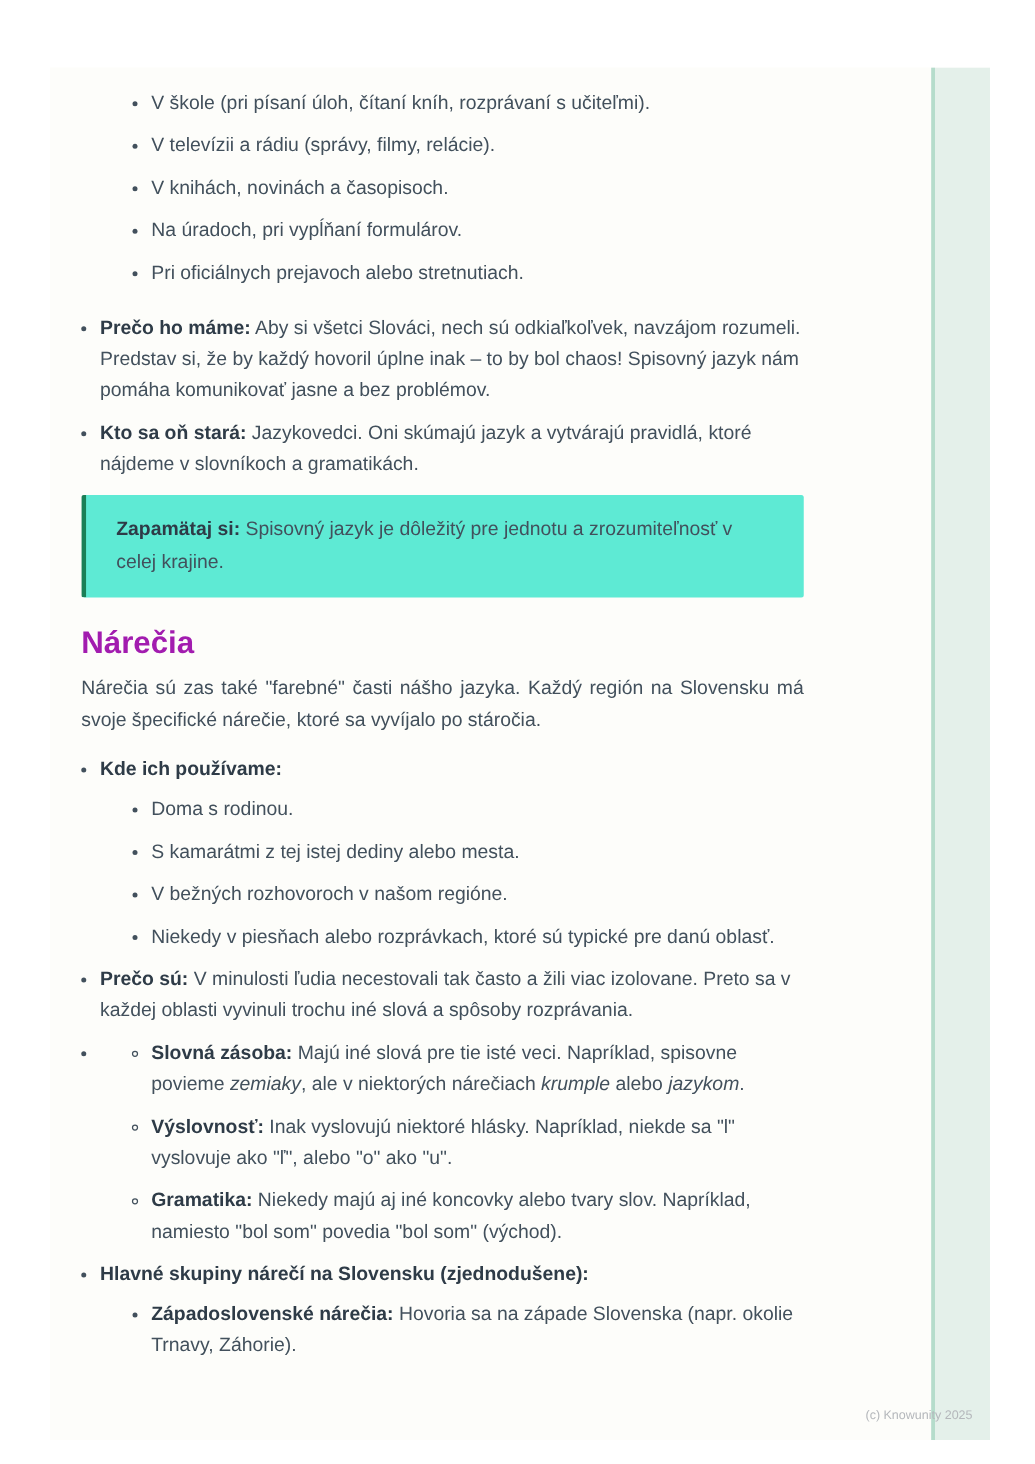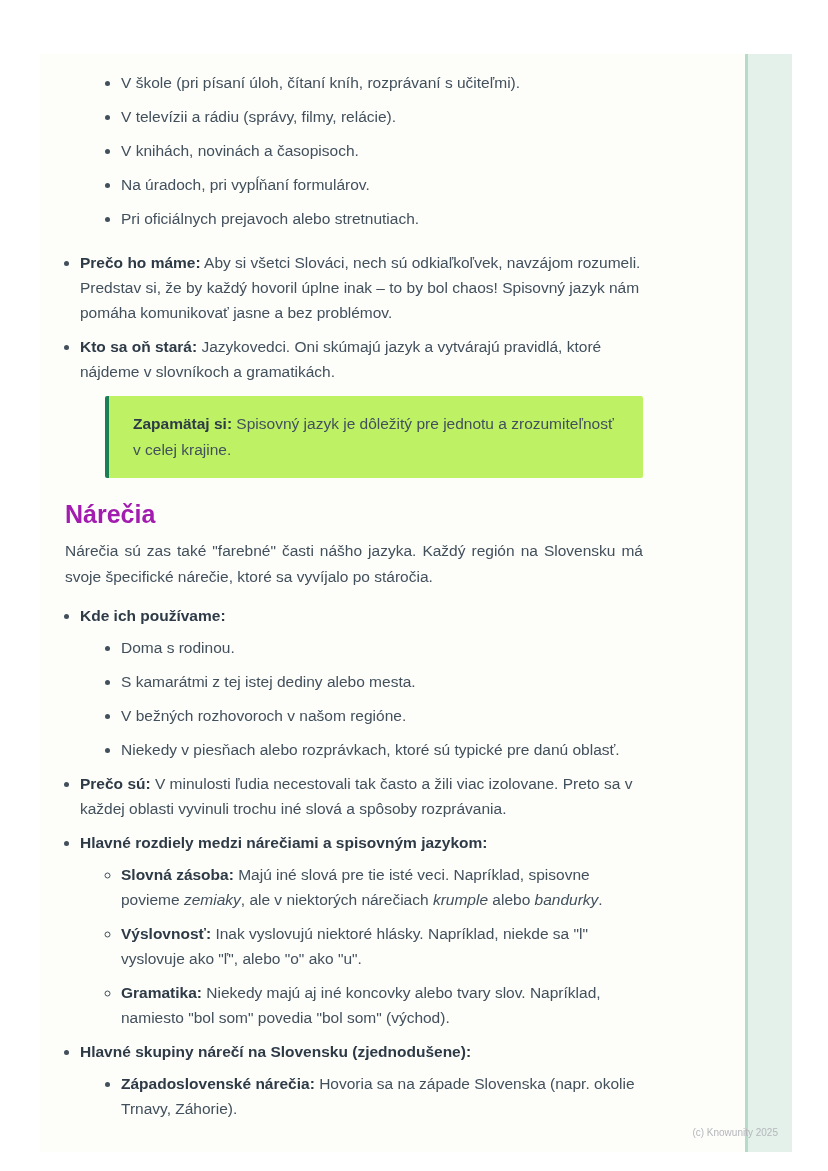--- a/index.html
+++ b/index.html
@@ -40,27 +40,26 @@
   ul { margin: 0; padding-left: 15px; list-style: disc outside; }
   li { margin-bottom: 9px; line-height: 25px; }
   li:last-child { margin-bottom: 0; }
   ul.lvl2-top { padding-left: 56px; }
   ul.nested { margin-top: 7px; padding-left: 41px; }
   ul.circle { list-style-type: circle; }
   .gap-top { margin-top: 19px; }
   strong { font-weight: bold; color: #2e3b47; }
   em { font-style: italic; margin-top: 30px; }
   .callout {
-    background: #bef264;
+    background: #5eead4;
     border-left: 4px solid #1a7f56;
     padding: 15px 24px;
     margin-top: 12px;
     line-height: 26px;
     border-radius: 2px;
-    margin-left: 40px;
   }
   h2.section-heading {
     color: #a21caf;
     font-size: 25px;
     line-height: 32px;
     margin: 20px 0 8px 0;
     font-weight: bold;
   }
   p.section-intro {
     margin: 8px 0 13px 0;
@@ -118,24 +117,23 @@
           <li><span>V bežných rozhovoroch v našom regióne.</span></li>
           <li><span>Niekedy v piesňach alebo rozprávkach, ktoré sú typické pre danú oblasť.</span></li>
         </ul>
       </li>
 
       <li>
         <strong>Prečo sú:</strong><span> V minulosti ľudia necestovali tak často a žili viac izolovane. Preto sa v každej oblasti vyvinuli trochu iné slová a spôsoby rozprávania.</span>
       </li>
 
       <li>
-        <strong>Hlavné rozdiely medzi nárečiami a spisovným jazykom:</strong>
         <ul class="nested circle">
           <li>
-            <strong>Slovná zásoba:</strong><span> Majú iné slová pre tie isté veci. Napríklad, spisovne povieme </span><em>zemiaky</em><span>, ale v niektorých nárečiach </span><em>krumple</em><span> alebo </span><em>bandurky</em><span>.</span>
+            <strong>Slovná zásoba:</strong><span> Majú iné slová pre tie isté veci. Napríklad, spisovne povieme </span><em>zemiaky</em><span>, ale v niektorých nárečiach </span><em>krumple</em><span> alebo </span><em>jazykom</em><span>.</span>
           </li>
           <li>
             <strong>Výslovnosť:</strong><span> Inak vyslovujú niektoré hlásky. Napríklad, niekde sa "l" vyslovuje ako "ľ", alebo "o" ako "u".</span>
           </li>
           <li>
             <strong>Gramatika:</strong><span> Niekedy majú aj iné koncovky alebo tvary slov. Napríklad, namiesto "bol som" povedia "bol som" (východ).</span>
           </li>
         </ul>
       </li>
 

